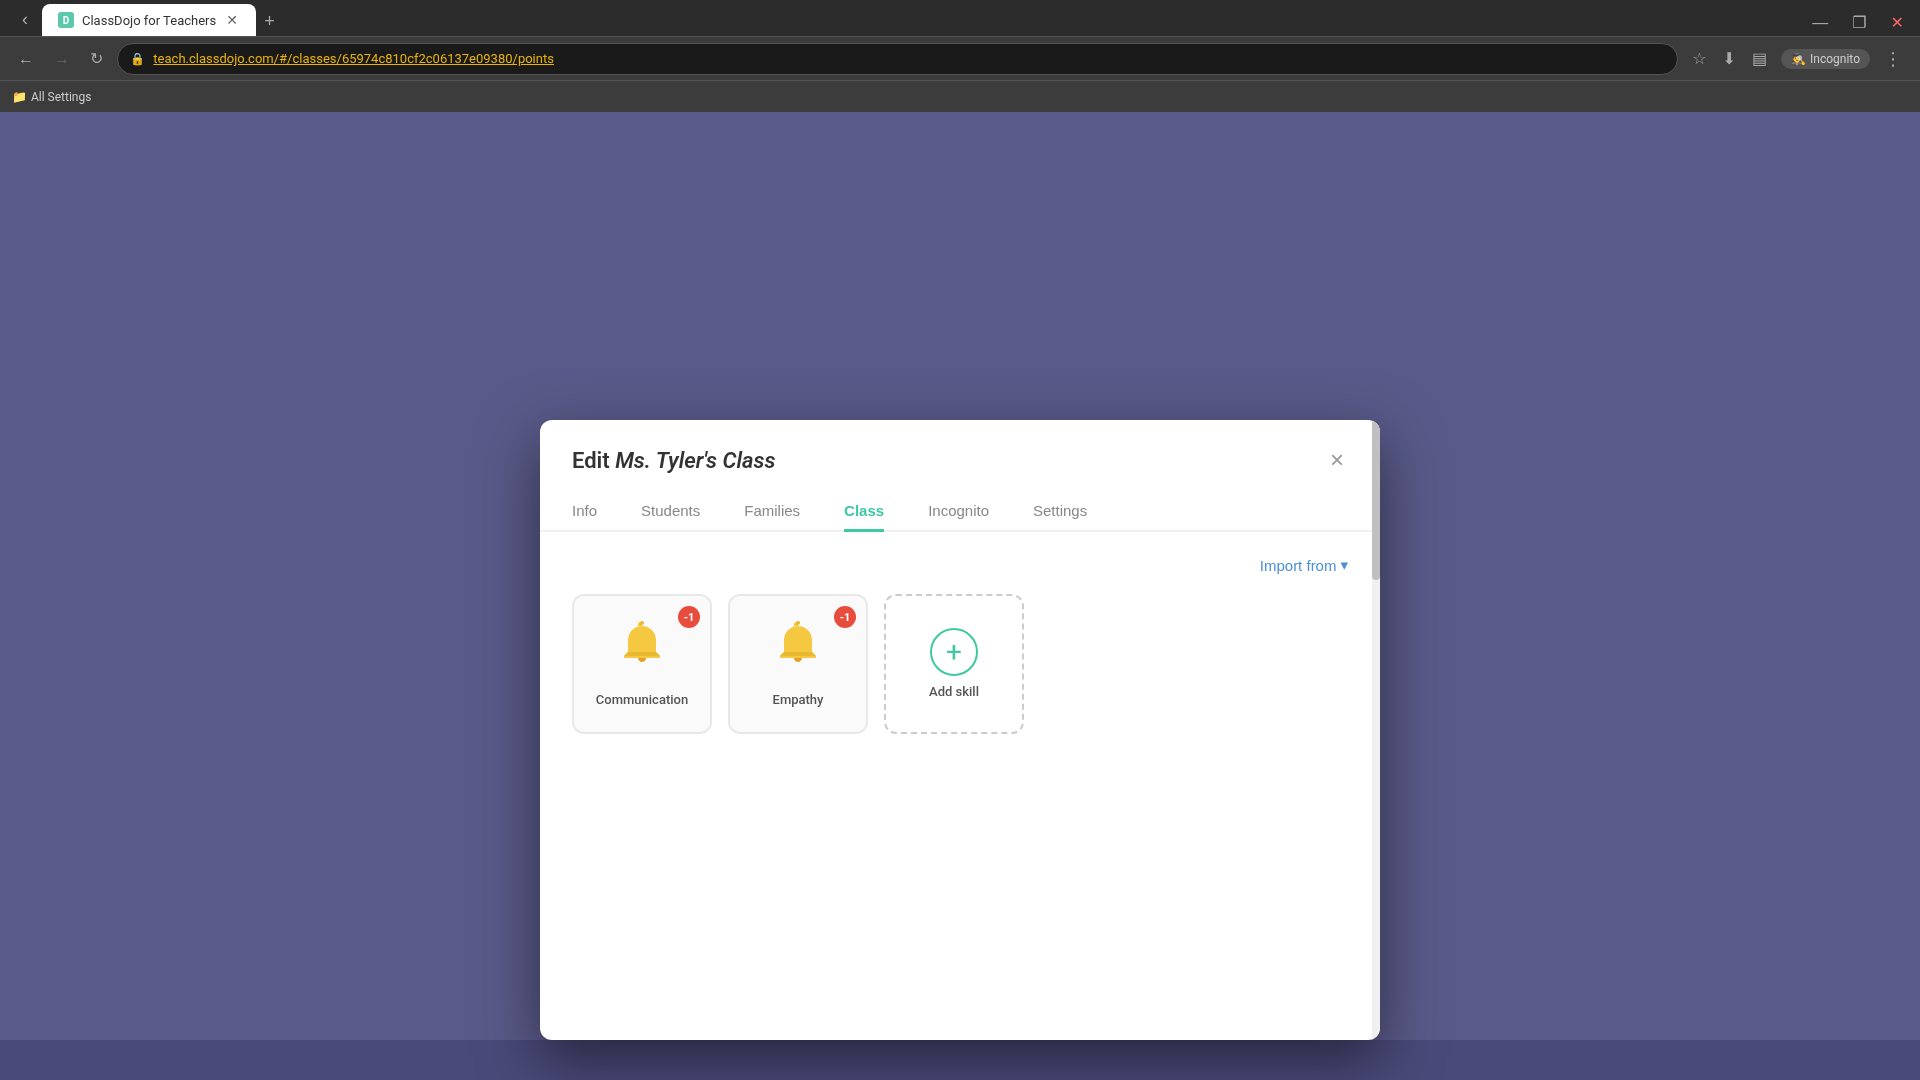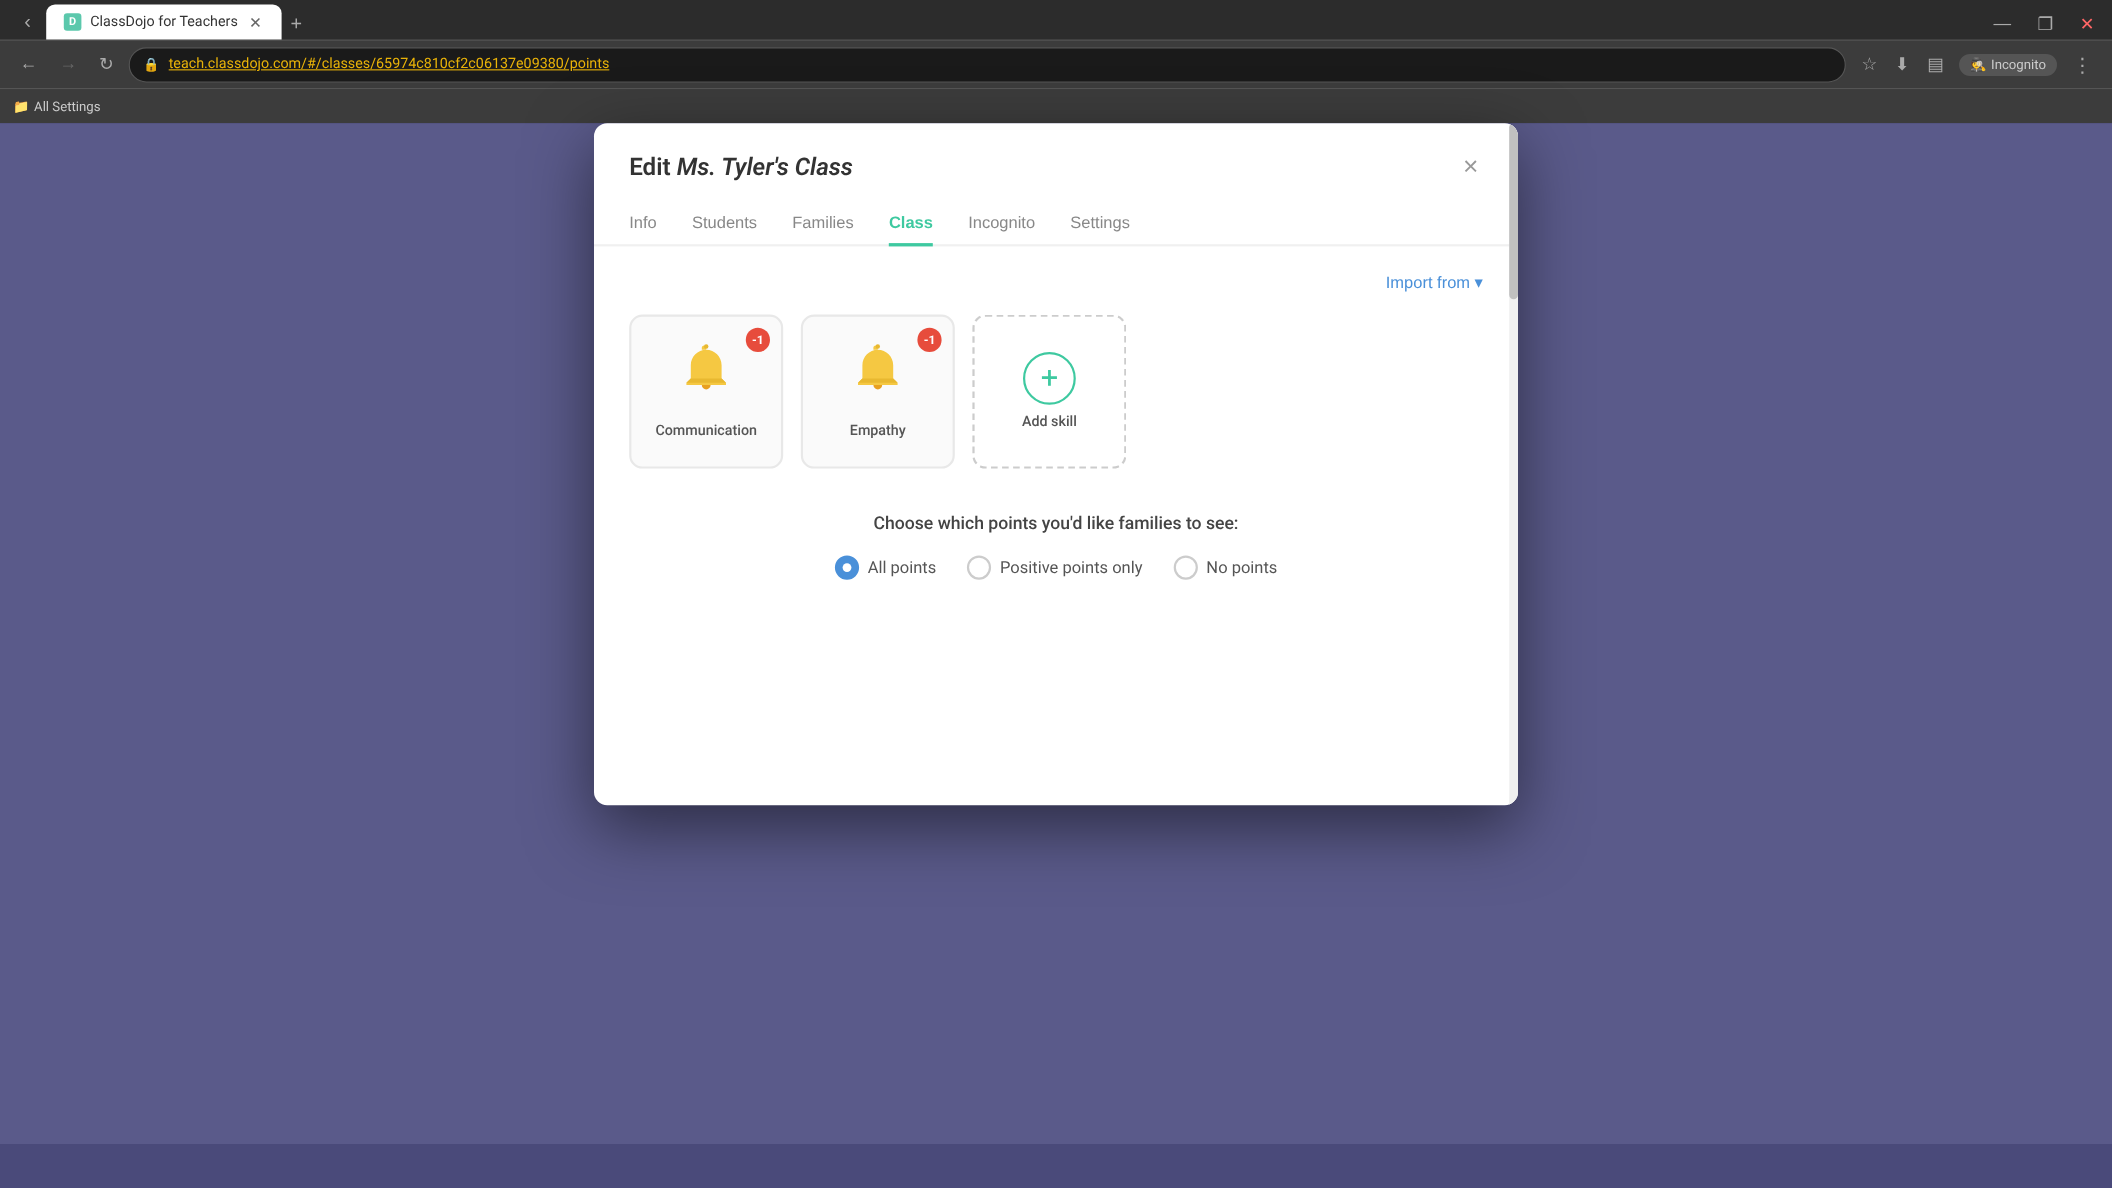--- a/index.html
+++ b/index.html
@@ -184,21 +184,21 @@
       display: flex;
       align-items: center;
       justify-content: center;
     }
 
     
     .modal-overlay {
       position: absolute;
       inset: 0;
       display: flex;
-      align-items: flex-start;
+      align-items: flex-end;
       justify-content: center;
     }
 
     
     .modal {
       background: #fff;
       border-radius: 12px;
       width: 840px;
       min-height: 620px;
       box-shadow: 0 20px 60px rgba(0,0,0,0.5);
@@ -234,21 +234,21 @@
       padding: 4px;
       line-height: 1;
     }
 
     
     .modal-tabs {
       display: flex;
       padding: 0 32px;
       border-bottom: 2px solid #f0f0f0;
       margin-top: 16px;
-      gap: 32px;
+      gap: 44px;
     }
 
     .modal-tab {
       padding: 10px 0;
       font-size: 15px;
       color: #888;
       cursor: pointer;
       border-bottom: 3px solid transparent;
       margin-bottom: -2px;
       text-decoration: none;
@@ -558,36 +558,16 @@
             </div>
             <span class="skill-label">Empathy</span>
           </div>
 
           <div class="skill-card add-skill-card">
             <div class="add-skill-icon">+</div>
             <span class="skill-label">Add skill</span>
           </div>
         </div>
 
-        <div class="points-section">
-          <p class="points-title">Choose which points you'd like families to see:</p>
-          <div class="radio-group">
-
-            <label class="radio-option">
-              <div class="radio-circle selected"></div>
-              <span class="radio-label">All points</span>
-            </label>
-
-            <label class="radio-option">
-              <div class="radio-circle"></div>
-              <span class="radio-label">Positive points only</span>
-            </label>
-
-            <label class="radio-option">
-              <div class="radio-circle"></div>
-              <span class="radio-label">No points</span>
-            </label>
-          </div>
-        </div>
       </div>
     </div>
   </div>
 </div>
 
 </body></html>

